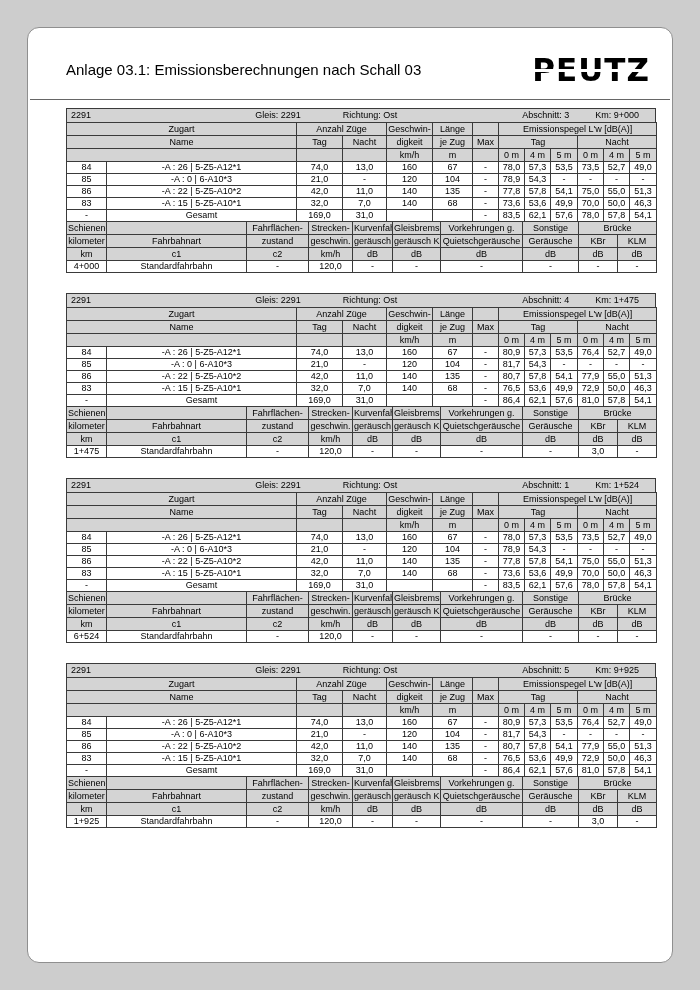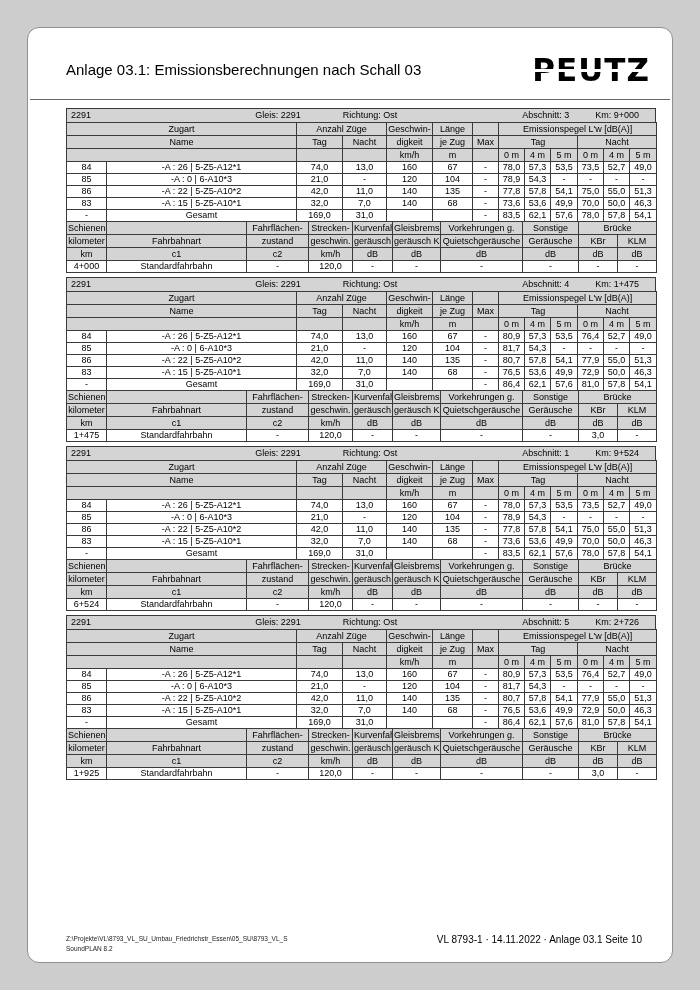--- a/index.html
+++ b/index.html
@@ -27,21 +27,21 @@
     font-weight: 800; font-size: 31px; letter-spacing: 1px; line-height: 34px;
     display: inline-block; transform: scaleY(1.05);
   }
   .logo::after {
     content: ""; position: absolute; left: -2px; right: -2px; top: 17px; height: 3px;
     background: #fff;
   }
   .rule { border: 0; border-top: 1px solid #666; margin: 13px 2px 8px 2px; }
 
   .content { padding: 0 16px 0 38px; }
-  .block { margin-bottom: 4px; }
+  .block { margin-bottom: 20px; }
 
   .secbar {
     display: flex; align-items: center;
     background: #d4d4d4; border: 1px solid #3a3a3a;
     height: 15px; font-size: 9px; line-height: 13px;
   }
   .s-strecke { width: 150px; padding-left: 4px; }
   .s-gleis { width: 122px; text-align: center; }
   .s-richtung { width: 62px; text-align: center; white-space: nowrap; }
   .spacer { flex: 1; }
@@ -519,21 +519,21 @@
       </section>
 
       <section class="block">
 
         <div class="secbar">
           <span class="s-strecke">2291</span>
           <span class="s-gleis">Gleis: 2291</span>
           <span class="s-richtung">Richtung: Ost</span>
           <span class="spacer"></span>
           <span class="s-abschnitt">Abschnitt: 1</span>
-          <span class="s-km">Km: 9+524</span>
+          <span class="s-km">Km: 1+524</span>
         </div>
 
         <table class="tbl main">
           <colgroup>
             <col style="width:40px">
             <col style="width:190px">
             <col style="width:46px">
             <col style="width:44px">
             <col style="width:46px">
             <col style="width:40px">
@@ -732,21 +732,21 @@
       </section>
 
       <section class="block">
 
         <div class="secbar">
           <span class="s-strecke">2291</span>
           <span class="s-gleis">Gleis: 2291</span>
           <span class="s-richtung">Richtung: Ost</span>
           <span class="spacer"></span>
           <span class="s-abschnitt">Abschnitt: 5</span>
-          <span class="s-km">Km: 2+726</span>
+          <span class="s-km">Km: 9+925</span>
         </div>
 
         <table class="tbl main">
           <colgroup>
             <col style="width:40px">
             <col style="width:190px">
             <col style="width:46px">
             <col style="width:44px">
             <col style="width:46px">
             <col style="width:40px">
@@ -939,21 +939,14 @@
               <td class="c-mid">3,0</td>
               <td class="c-mid">-</td>
             </tr>
           </tbody>
         </table>
 
       </section>
 
   </div>
 
-  <div class="footer">
-    <div class="f-left">
-      <div>Z:\Projekte\VL\8793_VL_SU_Umbau_Friedrichstr_Essen\05_SU\8793_VL_S</div>
-      <div>SoundPLAN 8.2</div>
-    </div>
-    <div class="f-right">VL 8793-1 · 14.11.2022 · Anlage 03.1 Seite 10</div>
-  </div>
 
 </div>
 
 </body></html>

